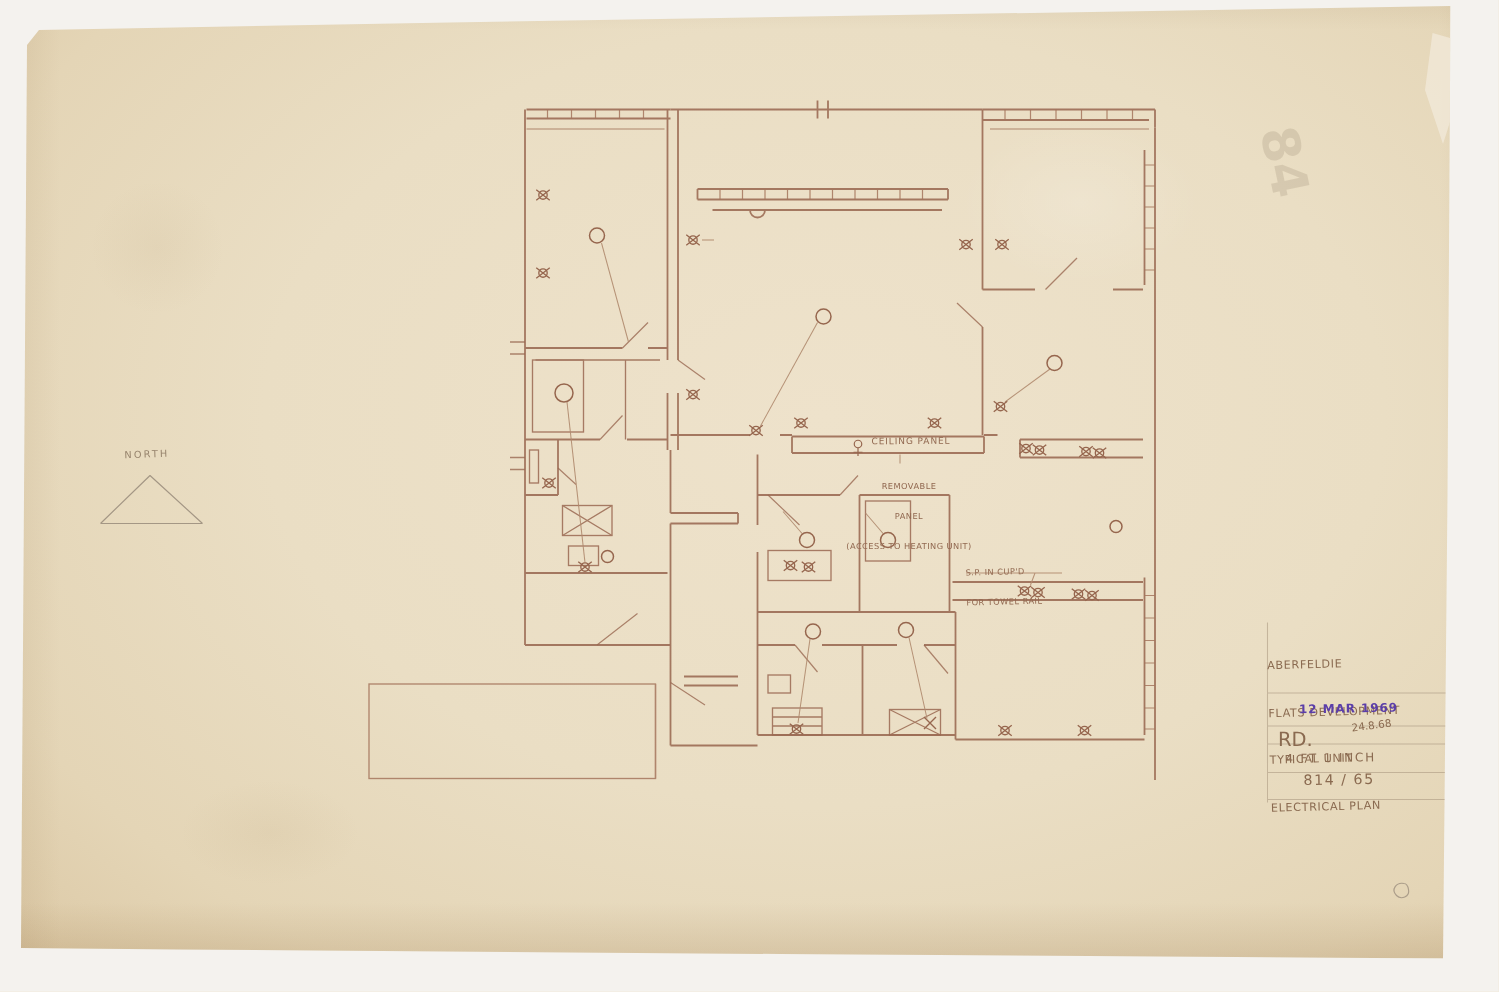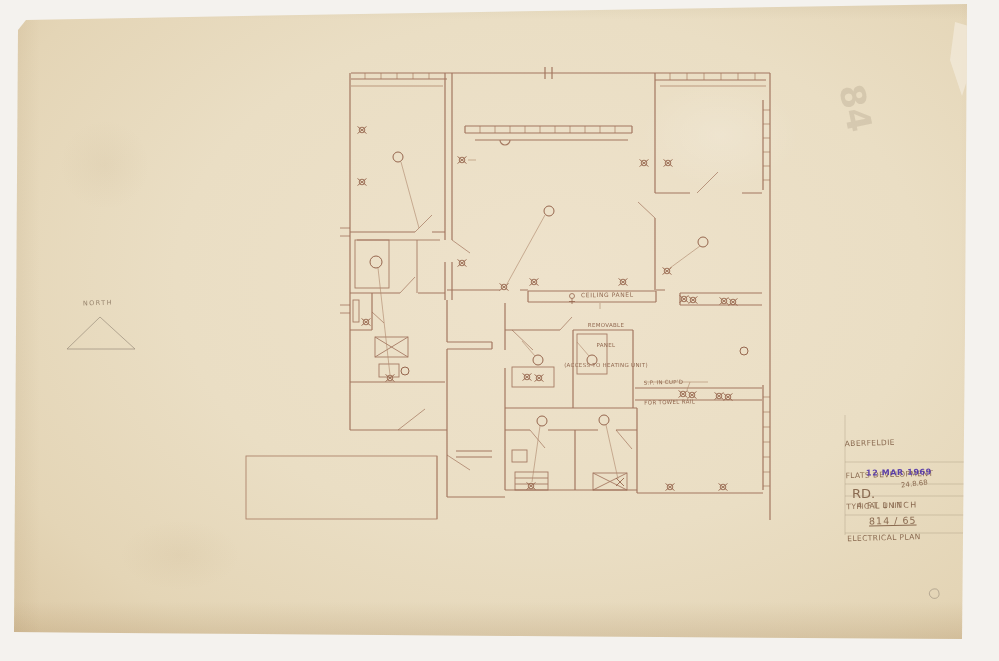--- a/index.html
+++ b/index.html
@@ -29,21 +29,21 @@
   .txt{position:absolute;color:#8a6148;white-space:pre;}
   .north-label{left:83px;top:299px;font-size:6.5px;letter-spacing:1.4px;color:#97846d;transform:rotate(-2deg);}
   .ceiling-panel{left:581px;top:291px;font-size:6px;letter-spacing:0.6px;color:#916850;transform:rotate(-0.5deg);}
   .removable{left:552px;top:308px;width:108px;text-align:center;font-size:5.5px;line-height:6.8px;letter-spacing:0.3px;color:#916850;}
   .towel{left:644px;top:365px;font-size:5.5px;line-height:6.8px;letter-spacing:0.3px;color:#916850;transform:rotate(-1.5deg);}
   .titleblock{left:846px;top:417px;font-size:7.5px;line-height:10.5px;letter-spacing:0.4px;color:#8a6a50;transform:rotate(-1.5deg);}
   .stamp{left:866px;top:468px;font-size:8px;font-weight:bold;letter-spacing:0.6px;color:#5b3ea9;transform:rotate(-1deg);}
   .rdnote{left:852px;top:486px;font-size:13px;color:#8a6a50;}
   .datenote{left:901px;top:480px;font-size:7px;color:#8a6a50;transform:rotate(-7deg);}
   .scalenote{left:857px;top:501px;font-size:8px;letter-spacing:1.2px;color:#8a6a50;transform:rotate(-1deg);}
-  .dwgnum{left:869px;top:515px;font-size:9.5px;letter-spacing:1px;color:#8a6a50;transform:rotate(-1deg);text-decoration:underline;}
+  .dwgnum{left:869px;top:515px;font-size:9.5px;letter-spacing:1px;color:#8a6a50;transform:rotate(-1deg);}
   .faintnum{left:832px;top:88px;font-size:34px;color:rgba(120,102,80,0.17);transform:rotate(78deg);font-weight:bold;}
 </style>
 </head>
 <body>
 
 <div class="paper">
 
   <div class="spot s1"></div>
   <div class="spot s2"></div>
   <div class="spot s3"></div>

